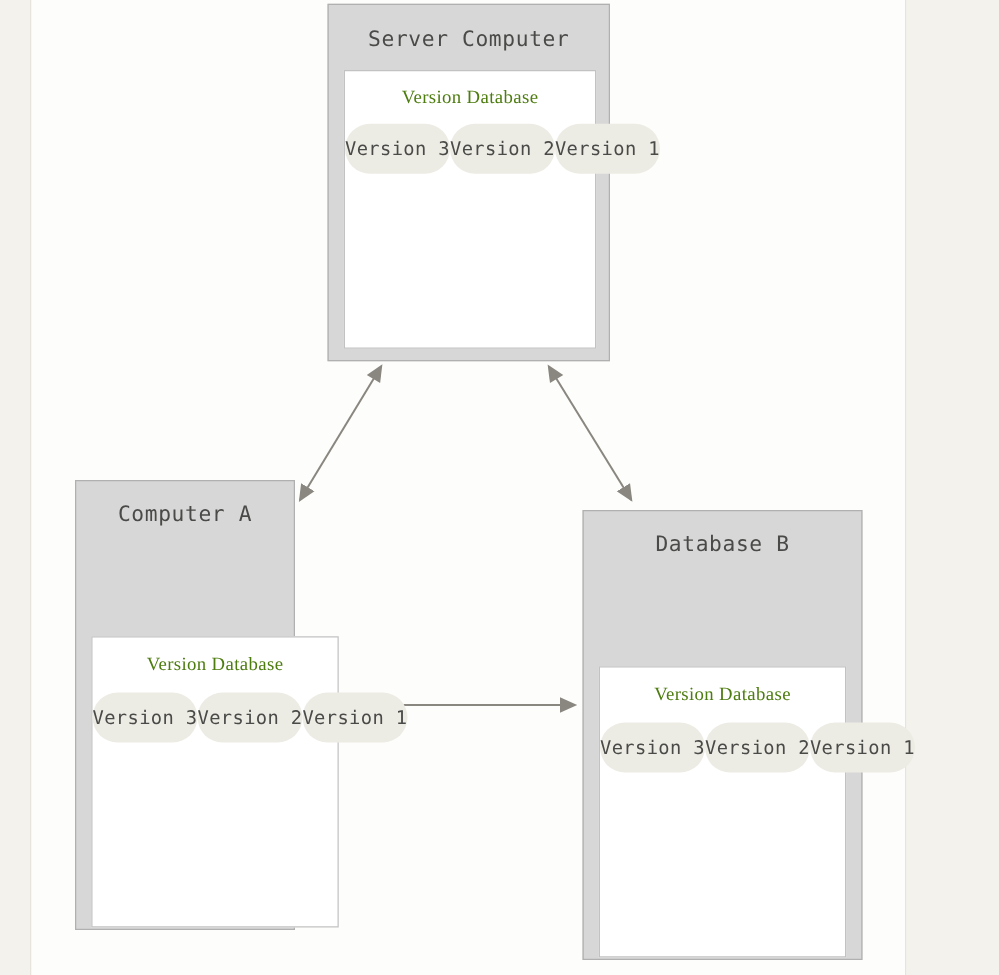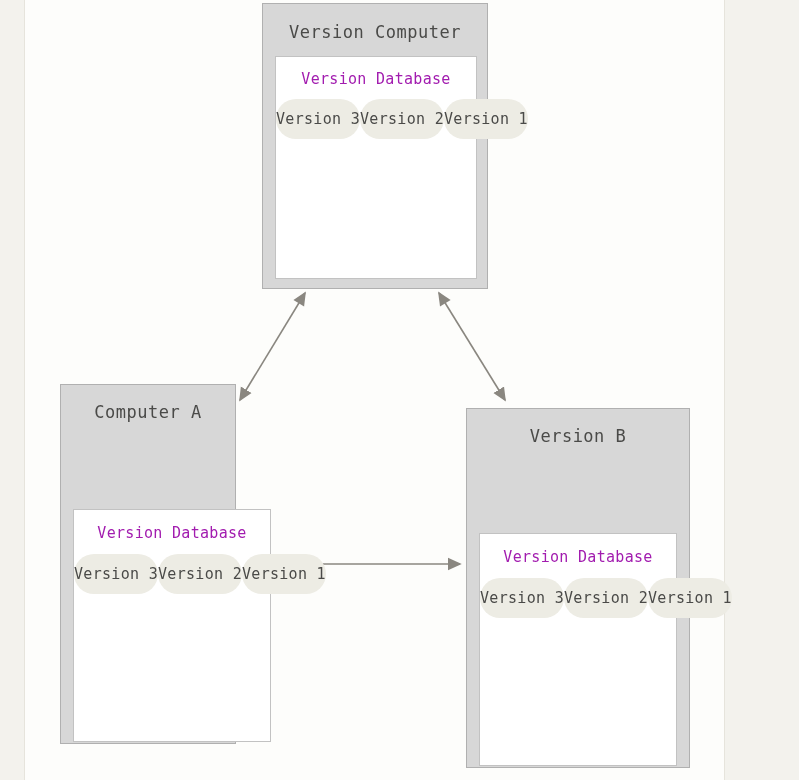--- a/index.html
+++ b/index.html
@@ -60,24 +60,25 @@
 
   
   .vdb {
     position: absolute;
     background: #ffffff;
     border: 1px solid #c2c2c2;
     box-sizing: border-box;
   }
   .vdb-title {
     text-align: center;
-    color: #a21caf;
+    color: #4d7c0f;
     font-size: 15px;
     letter-spacing: 0.3px;
     white-space: nowrap;
+    font-family: Liberation Serif, serif;
   }
 
   
   .versions {
     position: absolute;
     left: 0;
     right: 0;
     display: flex;
     align-items: center;
   }
@@ -146,21 +147,21 @@
     <line x1="439" y1="293" x2="505" y2="400" stroke="#8a8780" stroke-width="1.6" marker-end="url(#ah)" marker-start="url(#ah-start)"></line>
 
     <line x1="288" y1="564" x2="460" y2="564" stroke="#8a8780" stroke-width="1.6" marker-end="url(#ah)" marker-start="url(#ah-start)"></line>
 
     <line x1="170" y1="533" x2="170" y2="505" stroke="#8a8780" stroke-width="1.6" marker-end="url(#ah)"></line>
 
     <line x1="578" y1="533" x2="578" y2="505" stroke="#8a8780" stroke-width="1.6" marker-end="url(#ah)"></line>
   </svg>
 
   <div class="machine" id="server-machine">
-    <div class="machine-title">Version Computer</div>
+    <div class="machine-title">Server Computer</div>
 
     <div class="vdb" id="server-vdb">
       <div class="vdb-title">Version Database</div>
       <div class="versions" id="server-versions">
         <div class="vpill">Version 3</div>
         <div class="vconnector"></div>
         <div class="vpill">Version 2</div>
         <div class="vconnector"></div>
         <div class="vpill">Version 1</div>
       </div>
@@ -176,21 +177,21 @@
         <div class="vpill">Version 3</div>
         <div class="vconnector"></div>
         <div class="vpill">Version 2</div>
         <div class="vconnector"></div>
         <div class="vpill">Version 1</div>
       </div>
     </div>
   </div>
 
   <div class="machine" id="compB-machine">
-    <div class="machine-title">Version B</div>
+    <div class="machine-title">Database B</div>
 
     <div class="vdb" id="compB-vdb">
       <div class="vdb-title">Version Database</div>
       <div class="versions" id="compB-versions">
         <div class="vpill">Version 3</div>
         <div class="vconnector"></div>
         <div class="vpill">Version 2</div>
         <div class="vconnector"></div>
         <div class="vpill">Version 1</div>
       </div>

